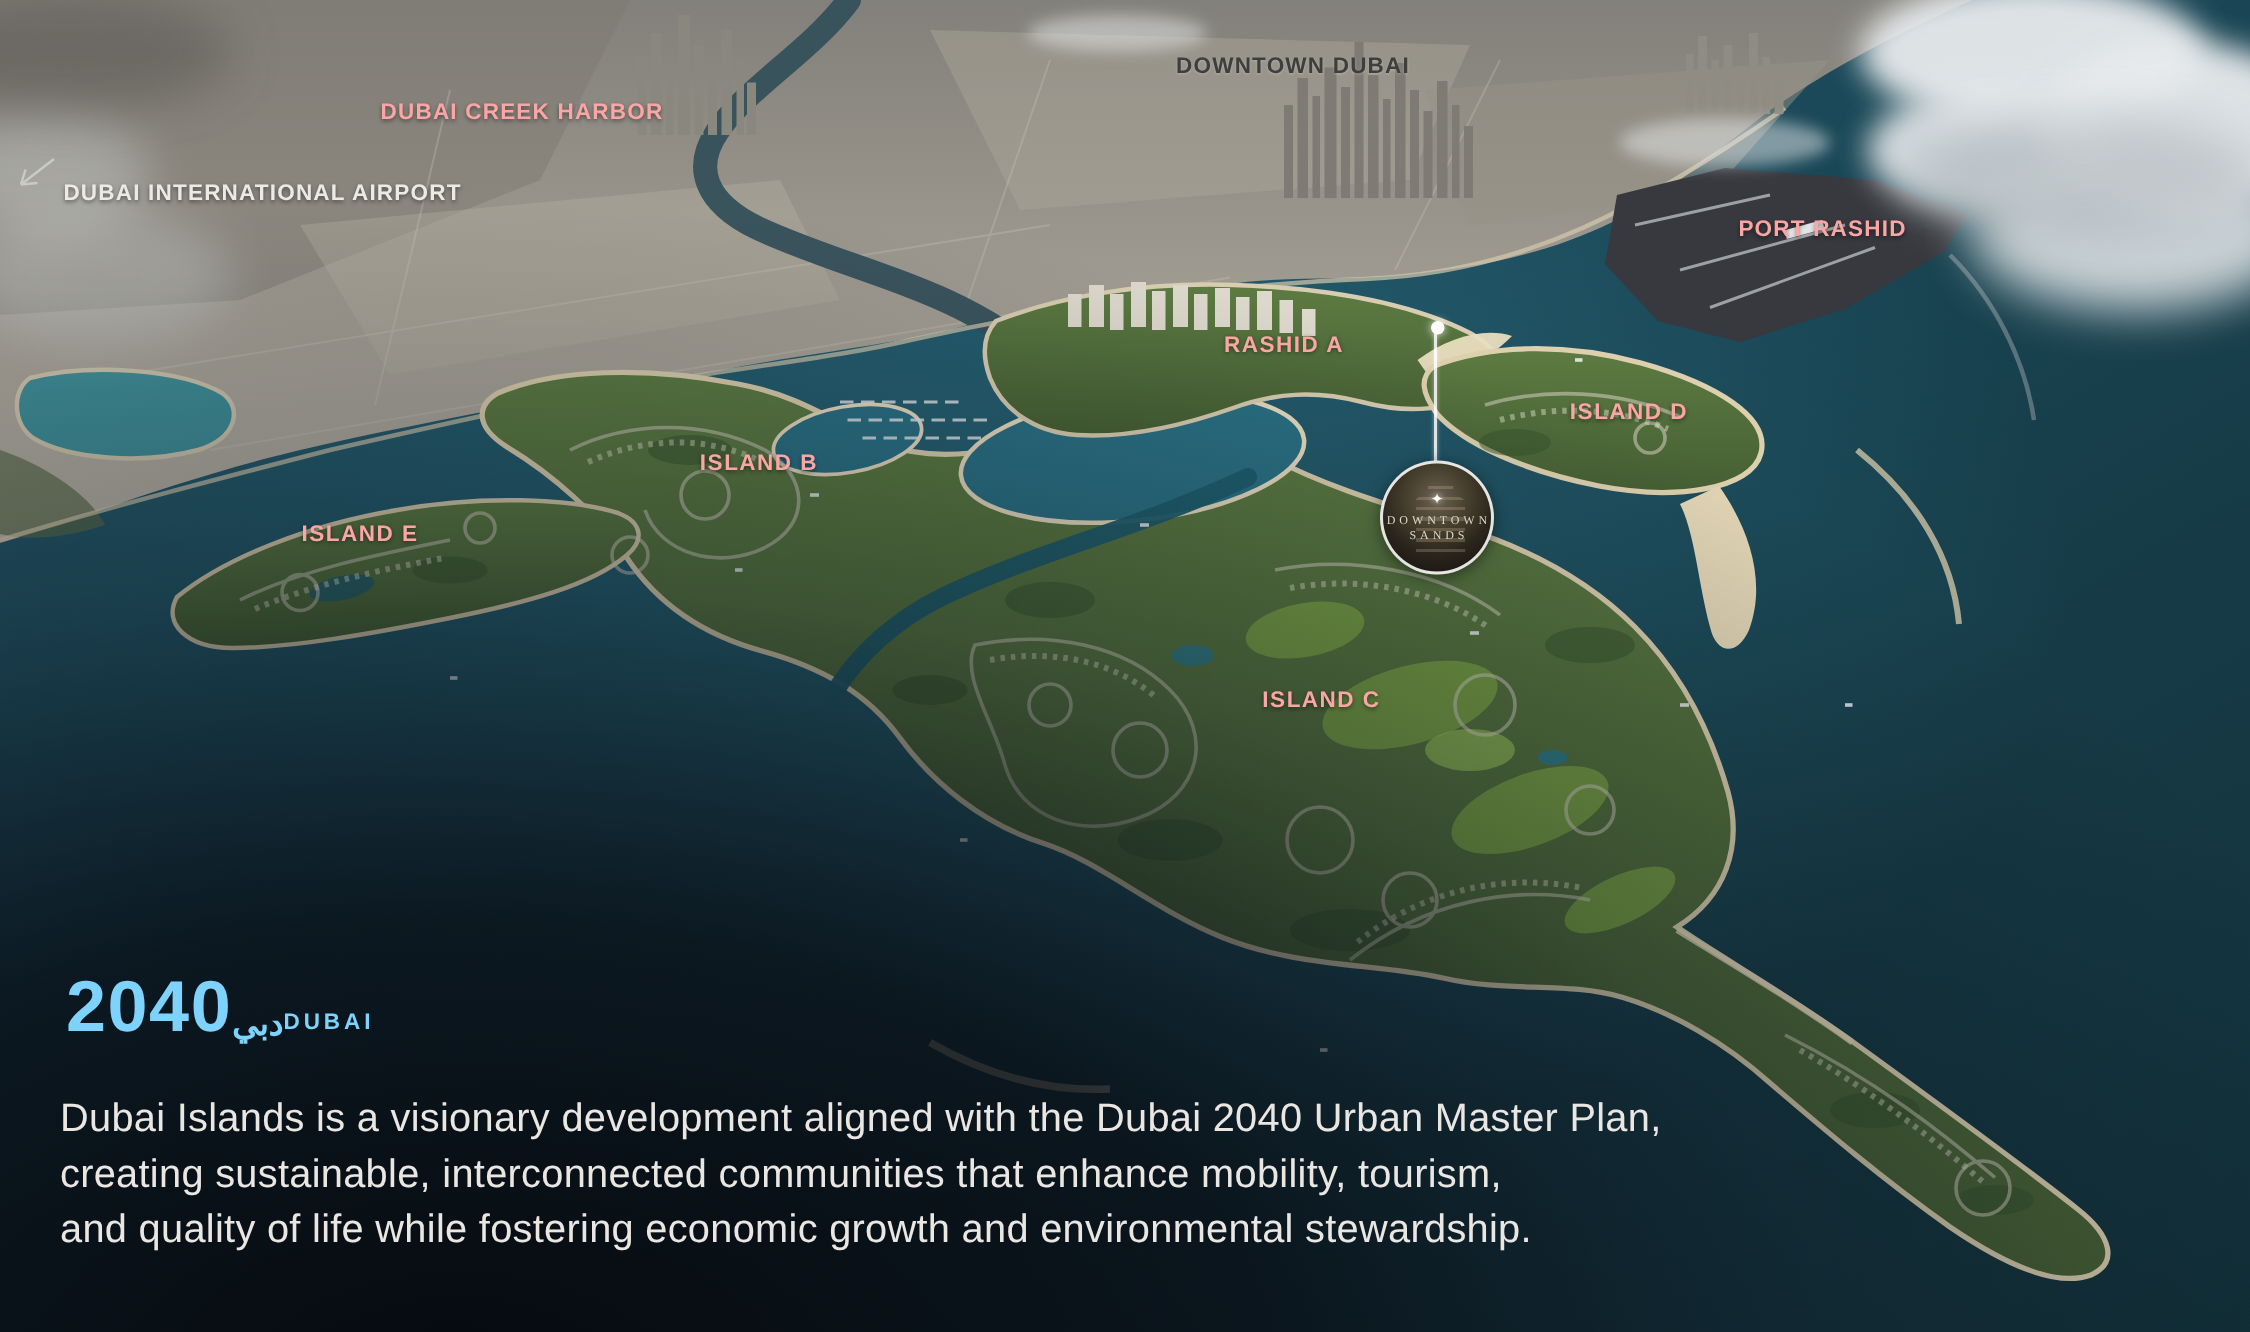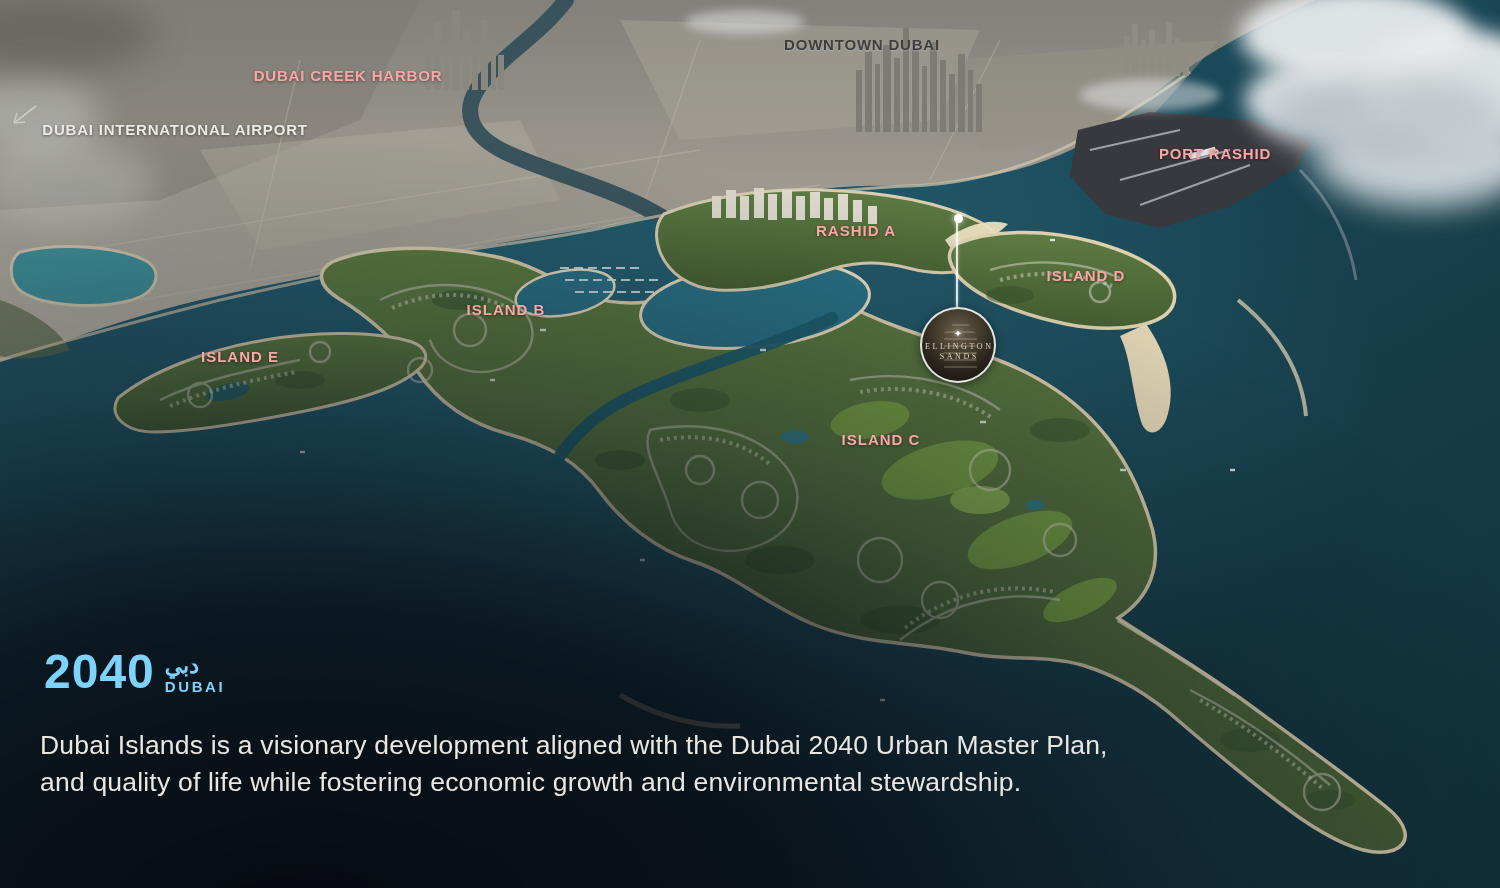--- a/index.html
+++ b/index.html
@@ -32,21 +32,21 @@
   .badge .bldg{position:absolute;left:18px;top:8px;width:40px;height:52px;opacity:.8;
     background:repeating-linear-gradient(180deg, rgba(214,192,158,.30) 0 2px, rgba(20,16,12,0) 2px 7px);
     clip-path:polygon(10% 100%,10% 30%,30% 20%,30% 8%,72% 8%,72% 22%,92% 32%,92% 100%);}
   .badge .star{position:relative;color:#fff;font-size:10px;line-height:10px;margin-bottom:3px;
     text-shadow:0 0 5px rgba(255,255,255,.9);}
   .badge .bline{position:relative;font-family:"Liberation Serif", serif;color:#ded8ca;
     font-size:8px;letter-spacing:2.6px;line-height:10px;text-align:center;text-indent:2.6px;}
   
   .logo{position:absolute;left:44px;top:650px;display:flex;align-items:flex-end;color:#7dd3fc;}
   .logo .num{font-size:48px;line-height:44px;font-weight:700;letter-spacing:1px;}
-  .logo .col{display:flex;flex-direction:column;margin-left:10px;line-height:1;}
+  .logo .col{display:flex;flex-direction:row;line-height:1;}
   .logo .arabic{font-size:22px;line-height:22px;font-weight:700;text-align:left;}
   .logo .word{font-size:15px;font-weight:700;letter-spacing:2.6px;margin-top:2px;}
   
   .paragraph{position:absolute;left:40px;top:727px;width:941px;color:#eae7e3;
     font-size:26.5px;line-height:37px;font-weight:300;letter-spacing:.2px;}
   .paragraph .pline{text-align:justify;text-align-last:justify;white-space:nowrap;}
 </style>
 </head>
 <body>
 
@@ -305,39 +305,40 @@
     <rect width="1500" height="888" fill="url(#gDark)"></rect>
   </svg>
 
   <div class="map-label city-label dark-label" style="left:840px;top:44px;margin-left:22px;">DOWNTOWN DUBAI</div>
   <div class="map-label city-label" style="left:348px;top:75px;">DUBAI CREEK HARBOR</div>
   <div class="map-label city-label" style="left:175px;top:129px;color:#eceae7;">DUBAI INTERNATIONAL AIRPORT</div>
   <div class="map-label city-label" style="left:1215px;top:153px;">PORT RASHID</div>
 
   <div class="map-label island-label" style="left:856px;top:230px;">RASHID A</div>
   <div class="map-label island-label" style="left:506px;top:309px;">ISLAND B</div>
-  <div class="map-label island-label" style="left:881px;top:439px;text-align:center;">ISLAND C</div>
+  <div class="map-label island-label" style="left:881px;top:467px;text-align:center;">ISLAND C</div>
   <div class="map-label island-label" style="left:1086px;top:275px;">ISLAND D</div>
   <div class="map-label island-label" style="left:240px;top:356px;">ISLAND E</div>
 
   <div class="leader-line"></div>
   <div class="leader-dot"></div>
   <div class="badge">
     <div class="bldg"></div>
     <div class="star">✦</div>
-    <div class="bline">ELLINGTON</div>
+    <div class="bline">DOWNTOWN</div>
     <div class="bline">SANDS</div>
   </div>
 
   <div class="logo">
     <div class="num">2040</div>
     <div class="col">
       <div class="arabic">دبي</div>
       <div class="word">DUBAI</div>
     </div>
   </div>
 
   <div class="paragraph">
     <div class="pline">Dubai Islands is a visionary development aligned with the Dubai 2040 Urban Master Plan,</div>
+    <div class="pline">creating sustainable, interconnected communities that enhance mobility, tourism,</div>
     <div class="pline">and quality of life while fostering economic growth and environmental stewardship.</div>
   </div>
 
 </div>
 
 </body></html>

